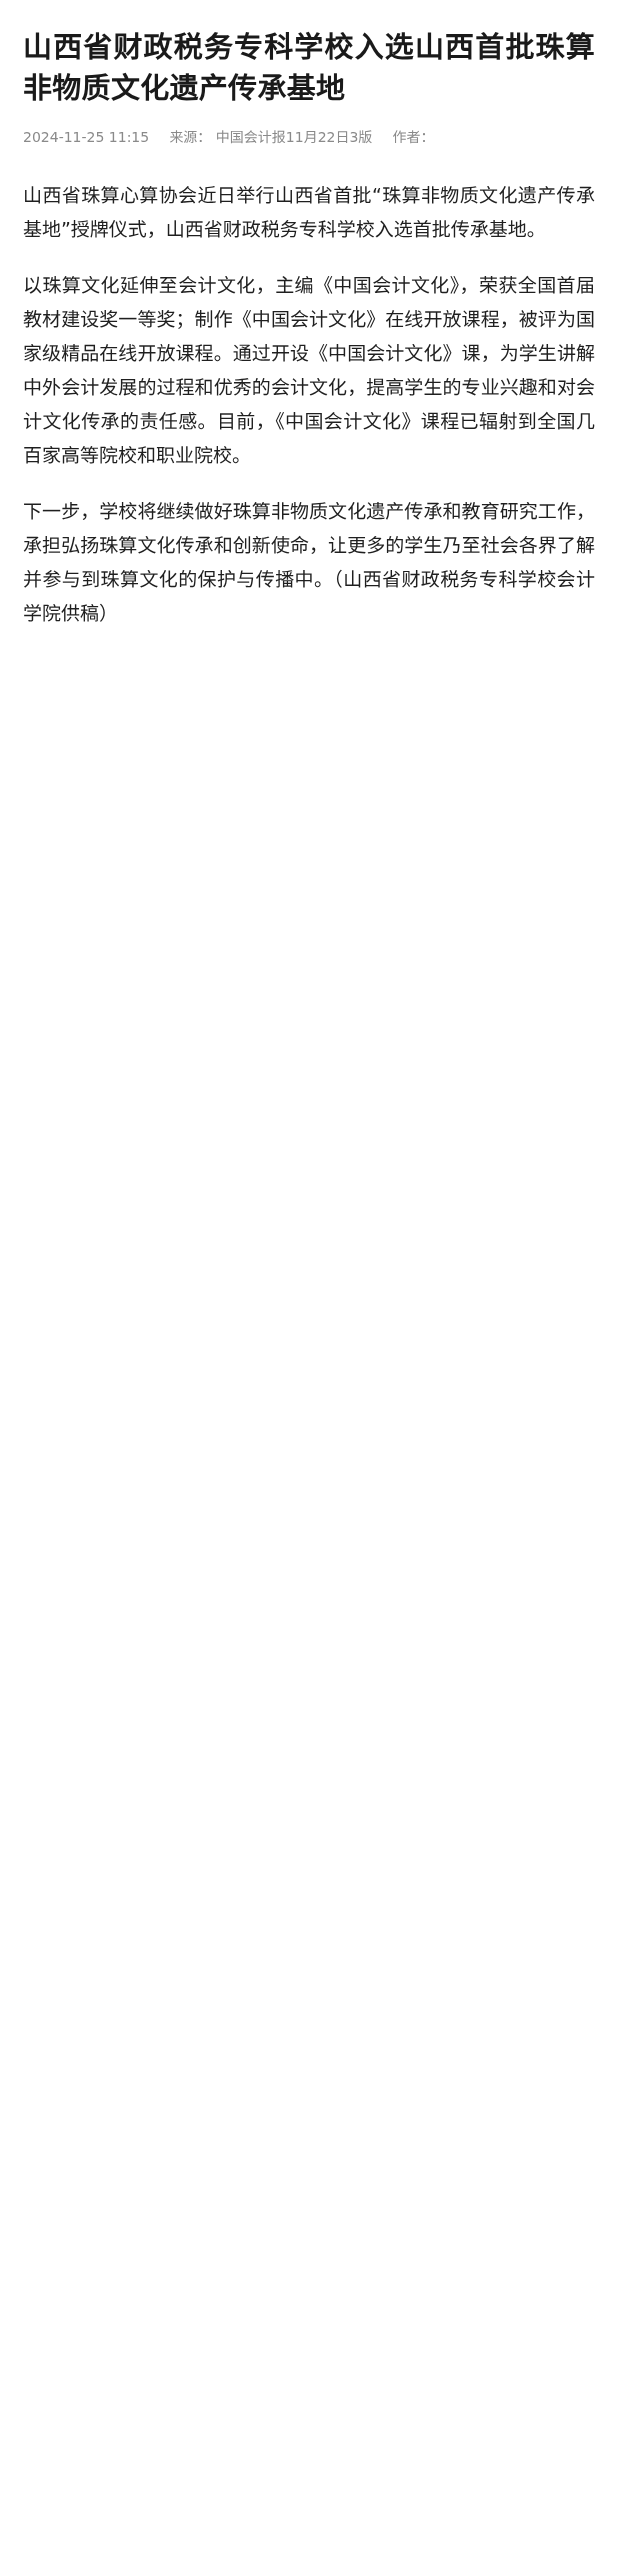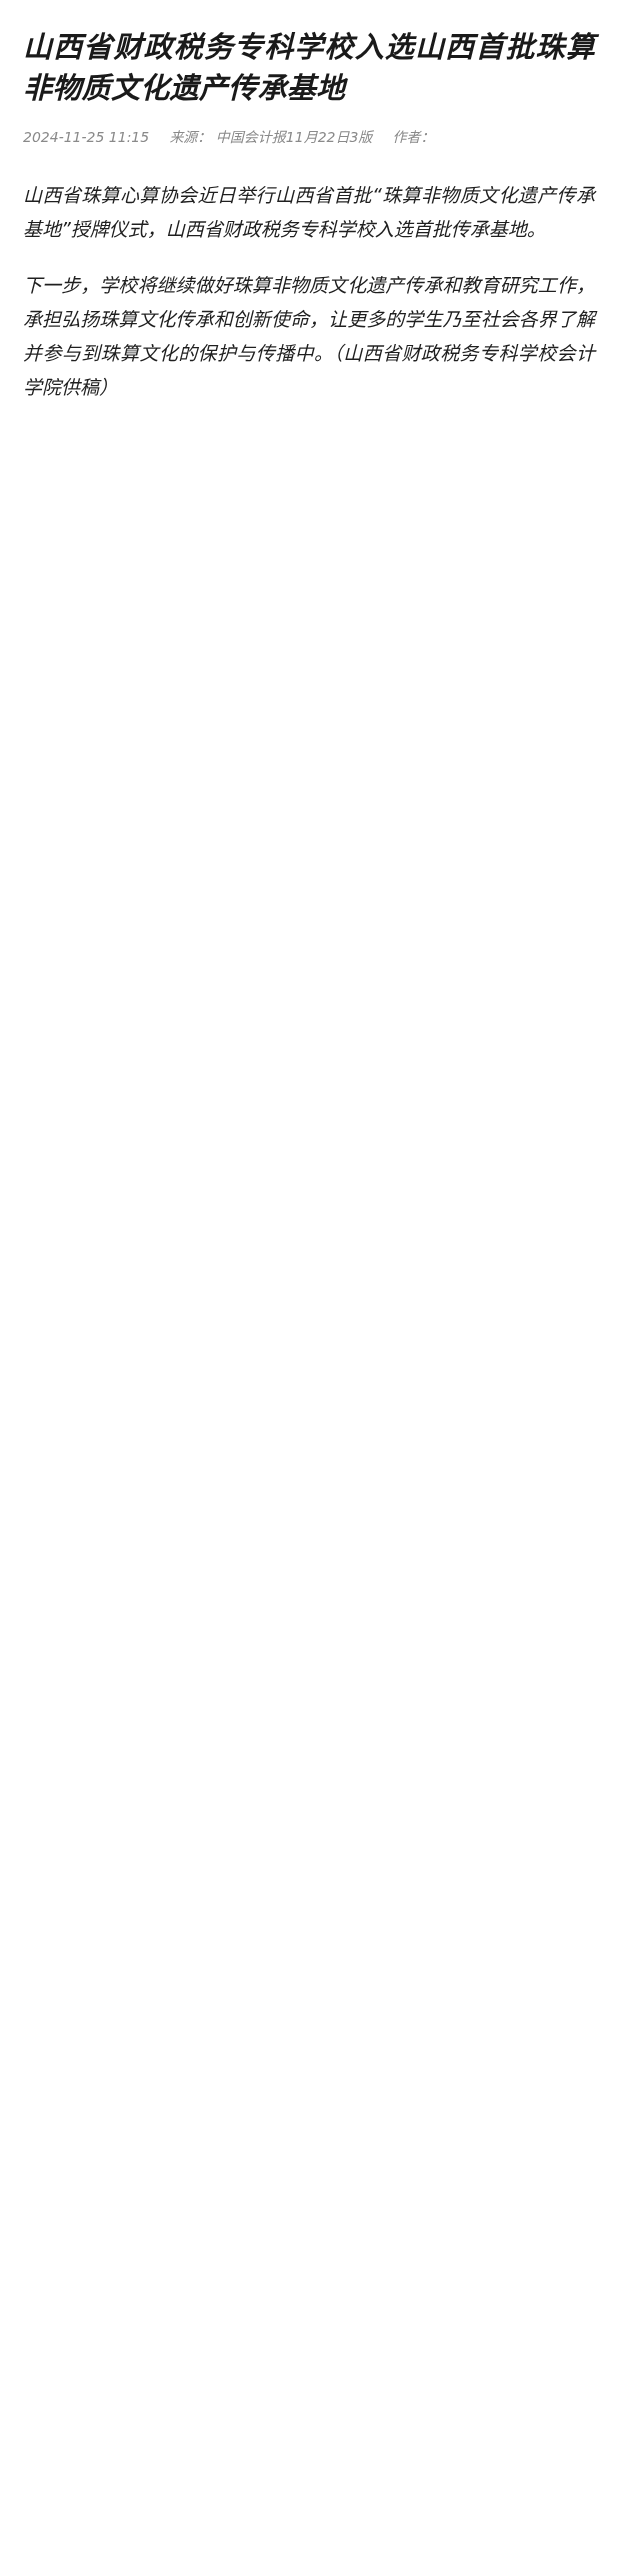--- a/index.html
+++ b/index.html
@@ -12,21 +12,20 @@
     min-height: 3307px;
     font-family: "DejaVu Sans", "Liberation Sans", sans-serif;
     color: #222222;
     -webkit-font-smoothing: antialiased;
   }
   .page {
     width: 618px;
     box-sizing: border-box;
     padding: 27px 23px 31px 23px;
     background: #ffffff;
-    font-style: italic;
   }
   .article-title {
     font-size: 29px;
     line-height: 1.42;
     font-weight: bold;
     color: #1a1a1a;
     letter-spacing: 0.3px;
     margin: 0 0 17.5px 0;
     text-align: justify;
   }
@@ -77,18 +76,19 @@
     <span class="meta-sep"></span>
     <span class="meta-item">来源：</span>
     <span class="meta-item">中国会计报11月22日3版</span>
     <span class="meta-sep"></span>
     <span class="meta-item">作者：</span>
     <span class="meta-item"></span>
   </div>
 
   <div class="body-text">
     <p>山西省珠算心算协会近日举行山西省首批“珠算非物质文化遗产传承基地”授牌仪式，山西省财政税务专科学校入选首批传承基地。</p>
+    <p>以珠算文化延伸至会计文化，主编《中国会计文化》，荣获全国首届教材建设奖一等奖；制作《中国会计文化》在线开放课程，被评为国家级精品在线开放课程。通过开设《中国会计文化》课，为学生讲解中外会计发展的过程和优秀的会计文化，提高学生的专业兴趣和对会计文化传承的责任感。目前，《中国会计文化》课程已辐射到全国几百家高等院校和职业院校。</p>
     <p>下一步，学校将继续做好珠算非物质文化遗产传承和教育研究工作，承担弘扬珠算文化传承和创新使命，让更多的学生乃至社会各界了解并参与到珠算文化的保护与传播中。（山西省财政税务专科学校会计学院供稿）</p>
   </div>
 
 
 </div>
 
 
 </body></html>

